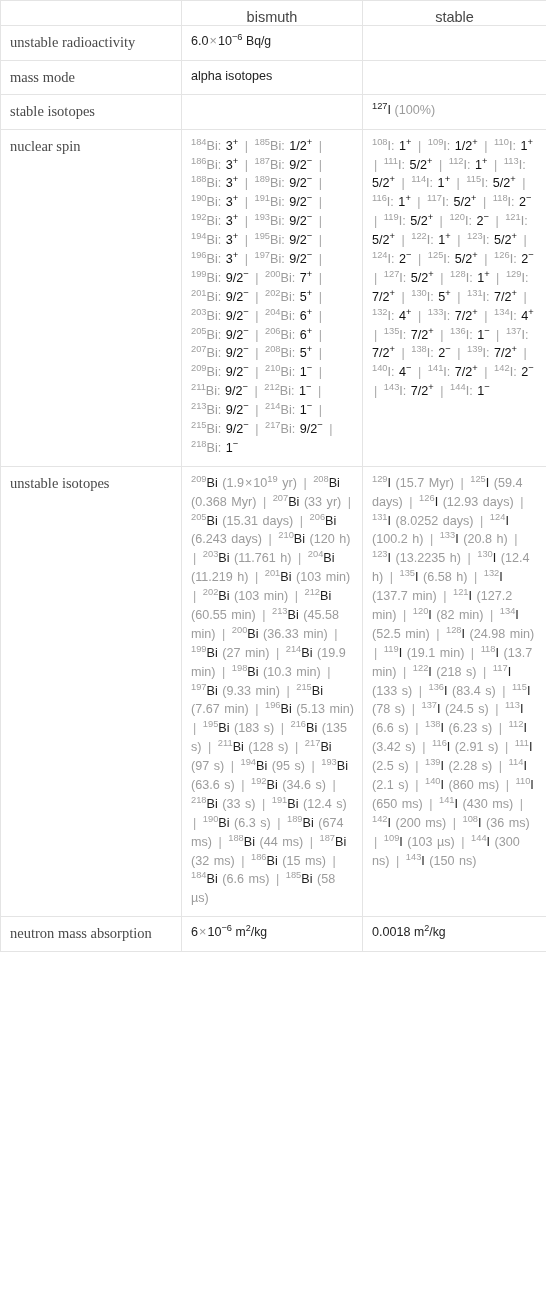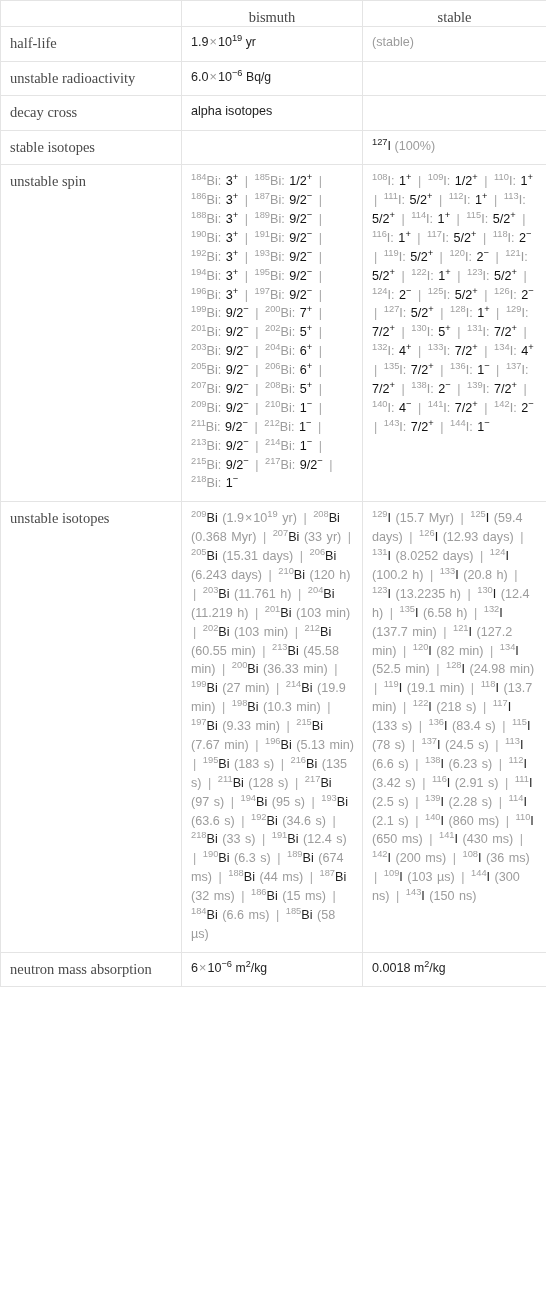--- a/index.html
+++ b/index.html
@@ -23,21 +23,21 @@
     padding: 7px 8px 8px 9px;
     font-weight: normal;
   }
   col.c-label { width: 181px; }
   col.c-bi    { width: 181px; }
   col.c-i     { width: 184px; }
 
   
   tr.head th {
     text-align: center;
-    font-family: Liberation Serif, serif;
+    font-family: Liberation Sans, sans-serif;
     font-size: 14.5px;
     color: #464646;
     padding: 8px 6px 0 6px;
     border-top: 1px solid #e4e4e4;
   }
   th.blank { border-left: 1px solid #ffffff; border-top: 1px solid #ffffff; }
 
   
   td.label {
     font-family: "Liberation Serif", "DejaVu Serif", serif;
@@ -83,55 +83,46 @@
       <col class="c-bi">
       <col class="c-i">
   </colgroup>
   <tbody>
     <tr class="head">
       <th class="blank"></th>
       <th>bismuth</th>
       <th>stable</th>
     </tr>
 
-    <tr>
-      <td class="label">half-life</td>
-      <td class="val">
-        <span class="nowrap"><span>1.9</span><span class="times">×</span><span>10</span><span class="sup">19</span> <span class="unit">yr</span></span>
-      </td>
-      <td class="val">
-        <span class="muted">(stable)</span>
-      </td>
-    </tr>
 
     <tr>
       <td class="label">unstable radioactivity</td>
       <td class="val">
         <span class="nowrap"><span>6.0</span><span class="times">×</span><span>10</span><span class="sup">−6</span> <span class="unit">Bq/g</span></span>
       </td>
       <td class="val">&nbsp;</td>
     </tr>
 
     <tr>
-      <td class="label">decay cross</td>
+      <td class="label">mass mode</td>
       <td class="val">alpha isotopes</td>
       <td class="val">&nbsp;</td>
     </tr>
 
     <tr>
       <td class="label">stable isotopes</td>
       <td class="val">&nbsp;</td>
       <td class="val">
         <span class="iso"><span class="m" style="color:#1f1f1f">127</span><span class="sym">I</span></span>
         <span class="muted">(100%)</span>
       </td>
     </tr>
 
     <tr>
-      <td class="label">unstable spin</td>
+      <td class="label">nuclear spin</td>
       <td class="val tall">
         <div class="flow" id="ns-bi"><span class="iso"><span class="m" style="color: rgb(160, 160, 160);">184</span><span class="sym" style="color: rgb(156, 156, 156);">Bi</span></span><span class="colon">:</span> <span class="spin">3<span class="sup">+</span></span> <span class="sep">|</span> <span class="iso"><span class="m" style="color: rgb(160, 160, 160);">185</span><span class="sym" style="color: rgb(156, 156, 156);">Bi</span></span><span class="colon">:</span> <span class="spin">1/2<span class="sup">+</span></span> <span class="sep">|</span> <span class="iso"><span class="m" style="color: rgb(160, 160, 160);">186</span><span class="sym" style="color: rgb(156, 156, 156);">Bi</span></span><span class="colon">:</span> <span class="spin">3<span class="sup">+</span></span> <span class="sep">|</span> <span class="iso"><span class="m" style="color: rgb(160, 160, 160);">187</span><span class="sym" style="color: rgb(156, 156, 156);">Bi</span></span><span class="colon">:</span> <span class="spin">9/2<span class="sup">−</span></span> <span class="sep">|</span> <span class="iso"><span class="m" style="color: rgb(160, 160, 160);">188</span><span class="sym" style="color: rgb(156, 156, 156);">Bi</span></span><span class="colon">:</span> <span class="spin">3<span class="sup">+</span></span> <span class="sep">|</span> <span class="iso"><span class="m" style="color: rgb(160, 160, 160);">189</span><span class="sym" style="color: rgb(156, 156, 156);">Bi</span></span><span class="colon">:</span> <span class="spin">9/2<span class="sup">−</span></span> <span class="sep">|</span> <span class="iso"><span class="m" style="color: rgb(160, 160, 160);">190</span><span class="sym" style="color: rgb(156, 156, 156);">Bi</span></span><span class="colon">:</span> <span class="spin">3<span class="sup">+</span></span> <span class="sep">|</span> <span class="iso"><span class="m" style="color: rgb(160, 160, 160);">191</span><span class="sym" style="color: rgb(156, 156, 156);">Bi</span></span><span class="colon">:</span> <span class="spin">9/2<span class="sup">−</span></span> <span class="sep">|</span> <span class="iso"><span class="m" style="color: rgb(160, 160, 160);">192</span><span class="sym" style="color: rgb(156, 156, 156);">Bi</span></span><span class="colon">:</span> <span class="spin">3<span class="sup">+</span></span> <span class="sep">|</span> <span class="iso"><span class="m" style="color: rgb(160, 160, 160);">193</span><span class="sym" style="color: rgb(156, 156, 156);">Bi</span></span><span class="colon">:</span> <span class="spin">9/2<span class="sup">−</span></span> <span class="sep">|</span> <span class="iso"><span class="m" style="color: rgb(160, 160, 160);">194</span><span class="sym" style="color: rgb(156, 156, 156);">Bi</span></span><span class="colon">:</span> <span class="spin">3<span class="sup">+</span></span> <span class="sep">|</span> <span class="iso"><span class="m" style="color: rgb(160, 160, 160);">195</span><span class="sym" style="color: rgb(156, 156, 156);">Bi</span></span><span class="colon">:</span> <span class="spin">9/2<span class="sup">−</span></span> <span class="sep">|</span> <span class="iso"><span class="m" style="color: rgb(160, 160, 160);">196</span><span class="sym" style="color: rgb(156, 156, 156);">Bi</span></span><span class="colon">:</span> <span class="spin">3<span class="sup">+</span></span> <span class="sep">|</span> <span class="iso"><span class="m" style="color: rgb(160, 160, 160);">197</span><span class="sym" style="color: rgb(156, 156, 156);">Bi</span></span><span class="colon">:</span> <span class="spin">9/2<span class="sup">−</span></span> <span class="sep">|</span> <span class="iso"><span class="m" style="color: rgb(160, 160, 160);">199</span><span class="sym" style="color: rgb(156, 156, 156);">Bi</span></span><span class="colon">:</span> <span class="spin">9/2<span class="sup">−</span></span> <span class="sep">|</span> <span class="iso"><span class="m" style="color: rgb(160, 160, 160);">200</span><span class="sym" style="color: rgb(156, 156, 156);">Bi</span></span><span class="colon">:</span> <span class="spin">7<span class="sup">+</span></span> <span class="sep">|</span> <span class="iso"><span class="m" style="color: rgb(160, 160, 160);">201</span><span class="sym" style="color: rgb(156, 156, 156);">Bi</span></span><span class="colon">:</span> <span class="spin">9/2<span class="sup">−</span></span> <span class="sep">|</span> <span class="iso"><span class="m" style="color: rgb(160, 160, 160);">202</span><span class="sym" style="color: rgb(156, 156, 156);">Bi</span></span><span class="colon">:</span> <span class="spin">5<span class="sup">+</span></span> <span class="sep">|</span> <span class="iso"><span class="m" style="color: rgb(160, 160, 160);">203</span><span class="sym" style="color: rgb(156, 156, 156);">Bi</span></span><span class="colon">:</span> <span class="spin">9/2<span class="sup">−</span></span> <span class="sep">|</span> <span class="iso"><span class="m" style="color: rgb(160, 160, 160);">204</span><span class="sym" style="color: rgb(156, 156, 156);">Bi</span></span><span class="colon">:</span> <span class="spin">6<span class="sup">+</span></span> <span class="sep">|</span> <span class="iso"><span class="m" style="color: rgb(160, 160, 160);">205</span><span class="sym" style="color: rgb(156, 156, 156);">Bi</span></span><span class="colon">:</span> <span class="spin">9/2<span class="sup">−</span></span> <span class="sep">|</span> <span class="iso"><span class="m" style="color: rgb(160, 160, 160);">206</span><span class="sym" style="color: rgb(156, 156, 156);">Bi</span></span><span class="colon">:</span> <span class="spin">6<span class="sup">+</span></span> <span class="sep">|</span> <span class="iso"><span class="m" style="color: rgb(160, 160, 160);">207</span><span class="sym" style="color: rgb(156, 156, 156);">Bi</span></span><span class="colon">:</span> <span class="spin">9/2<span class="sup">−</span></span> <span class="sep">|</span> <span class="iso"><span class="m" style="color: rgb(160, 160, 160);">208</span><span class="sym" style="color: rgb(156, 156, 156);">Bi</span></span><span class="colon">:</span> <span class="spin">5<span class="sup">+</span></span> <span class="sep">|</span> <span class="iso"><span class="m" style="color: rgb(160, 160, 160);">209</span><span class="sym" style="color: rgb(156, 156, 156);">Bi</span></span><span class="colon">:</span> <span class="spin">9/2<span class="sup">−</span></span> <span class="sep">|</span> <span class="iso"><span class="m" style="color: rgb(160, 160, 160);">210</span><span class="sym" style="color: rgb(156, 156, 156);">Bi</span></span><span class="colon">:</span> <span class="spin">1<span class="sup">−</span></span> <span class="sep">|</span> <span class="iso"><span class="m" style="color: rgb(160, 160, 160);">211</span><span class="sym" style="color: rgb(156, 156, 156);">Bi</span></span><span class="colon">:</span> <span class="spin">9/2<span class="sup">−</span></span> <span class="sep">|</span> <span class="iso"><span class="m" style="color: rgb(160, 160, 160);">212</span><span class="sym" style="color: rgb(156, 156, 156);">Bi</span></span><span class="colon">:</span> <span class="spin">1<span class="sup">−</span></span> <span class="sep">|</span> <span class="iso"><span class="m" style="color: rgb(160, 160, 160);">213</span><span class="sym" style="color: rgb(156, 156, 156);">Bi</span></span><span class="colon">:</span> <span class="spin">9/2<span class="sup">−</span></span> <span class="sep">|</span> <span class="iso"><span class="m" style="color: rgb(160, 160, 160);">214</span><span class="sym" style="color: rgb(156, 156, 156);">Bi</span></span><span class="colon">:</span> <span class="spin">1<span class="sup">−</span></span> <span class="sep">|</span> <span class="iso"><span class="m" style="color: rgb(160, 160, 160);">215</span><span class="sym" style="color: rgb(156, 156, 156);">Bi</span></span><span class="colon">:</span> <span class="spin">9/2<span class="sup">−</span></span> <span class="sep">|</span> <span class="iso"><span class="m" style="color: rgb(160, 160, 160);">217</span><span class="sym" style="color: rgb(156, 156, 156);">Bi</span></span><span class="colon">:</span> <span class="spin">9/2<span class="sup">−</span></span> <span class="sep">|</span> <span class="iso"><span class="m" style="color: rgb(160, 160, 160);">218</span><span class="sym" style="color: rgb(156, 156, 156);">Bi</span></span><span class="colon">:</span> <span class="spin">1<span class="sup">−</span></span> </div>
       </td>
       <td class="val tall">
         <div class="flow" id="ns-i"><span class="iso"><span class="m" style="color: rgb(160, 160, 160);">108</span><span class="sym" style="color: rgb(156, 156, 156);">I</span></span><span class="colon">:</span> <span class="spin">1<span class="sup">+</span></span> <span class="sep">|</span> <span class="iso"><span class="m" style="color: rgb(160, 160, 160);">109</span><span class="sym" style="color: rgb(156, 156, 156);">I</span></span><span class="colon">:</span> <span class="spin">1/2<span class="sup">+</span></span> <span class="sep">|</span> <span class="iso"><span class="m" style="color: rgb(160, 160, 160);">110</span><span class="sym" style="color: rgb(156, 156, 156);">I</span></span><span class="colon">:</span> <span class="spin">1<span class="sup">+</span></span> <span class="sep">|</span> <span class="iso"><span class="m" style="color: rgb(160, 160, 160);">111</span><span class="sym" style="color: rgb(156, 156, 156);">I</span></span><span class="colon">:</span> <span class="spin">5/2<span class="sup">+</span></span> <span class="sep">|</span> <span class="iso"><span class="m" style="color: rgb(160, 160, 160);">112</span><span class="sym" style="color: rgb(156, 156, 156);">I</span></span><span class="colon">:</span> <span class="spin">1<span class="sup">+</span></span> <span class="sep">|</span> <span class="iso"><span class="m" style="color: rgb(160, 160, 160);">113</span><span class="sym" style="color: rgb(156, 156, 156);">I</span></span><span class="colon">:</span> <span class="spin">5/2<span class="sup">+</span></span> <span class="sep">|</span> <span class="iso"><span class="m" style="color: rgb(160, 160, 160);">114</span><span class="sym" style="color: rgb(156, 156, 156);">I</span></span><span class="colon">:</span> <span class="spin">1<span class="sup">+</span></span> <span class="sep">|</span> <span class="iso"><span class="m" style="color: rgb(160, 160, 160);">115</span><span class="sym" style="color: rgb(156, 156, 156);">I</span></span><span class="colon">:</span> <span class="spin">5/2<span class="sup">+</span></span> <span class="sep">|</span> <span class="iso"><span class="m" style="color: rgb(160, 160, 160);">116</span><span class="sym" style="color: rgb(156, 156, 156);">I</span></span><span class="colon">:</span> <span class="spin">1<span class="sup">+</span></span> <span class="sep">|</span> <span class="iso"><span class="m" style="color: rgb(160, 160, 160);">117</span><span class="sym" style="color: rgb(156, 156, 156);">I</span></span><span class="colon">:</span> <span class="spin">5/2<span class="sup">+</span></span> <span class="sep">|</span> <span class="iso"><span class="m" style="color: rgb(160, 160, 160);">118</span><span class="sym" style="color: rgb(156, 156, 156);">I</span></span><span class="colon">:</span> <span class="spin">2<span class="sup">−</span></span> <span class="sep">|</span> <span class="iso"><span class="m" style="color: rgb(160, 160, 160);">119</span><span class="sym" style="color: rgb(156, 156, 156);">I</span></span><span class="colon">:</span> <span class="spin">5/2<span class="sup">+</span></span> <span class="sep">|</span> <span class="iso"><span class="m" style="color: rgb(160, 160, 160);">120</span><span class="sym" style="color: rgb(156, 156, 156);">I</span></span><span class="colon">:</span> <span class="spin">2<span class="sup">−</span></span> <span class="sep">|</span> <span class="iso"><span class="m" style="color: rgb(160, 160, 160);">121</span><span class="sym" style="color: rgb(156, 156, 156);">I</span></span><span class="colon">:</span> <span class="spin">5/2<span class="sup">+</span></span> <span class="sep">|</span> <span class="iso"><span class="m" style="color: rgb(160, 160, 160);">122</span><span class="sym" style="color: rgb(156, 156, 156);">I</span></span><span class="colon">:</span> <span class="spin">1<span class="sup">+</span></span> <span class="sep">|</span> <span class="iso"><span class="m" style="color: rgb(160, 160, 160);">123</span><span class="sym" style="color: rgb(156, 156, 156);">I</span></span><span class="colon">:</span> <span class="spin">5/2<span class="sup">+</span></span> <span class="sep">|</span> <span class="iso"><span class="m" style="color: rgb(160, 160, 160);">124</span><span class="sym" style="color: rgb(156, 156, 156);">I</span></span><span class="colon">:</span> <span class="spin">2<span class="sup">−</span></span> <span class="sep">|</span> <span class="iso"><span class="m" style="color: rgb(160, 160, 160);">125</span><span class="sym" style="color: rgb(156, 156, 156);">I</span></span><span class="colon">:</span> <span class="spin">5/2<span class="sup">+</span></span> <span class="sep">|</span> <span class="iso"><span class="m" style="color: rgb(160, 160, 160);">126</span><span class="sym" style="color: rgb(156, 156, 156);">I</span></span><span class="colon">:</span> <span class="spin">2<span class="sup">−</span></span> <span class="sep">|</span> <span class="iso"><span class="m" style="color: rgb(160, 160, 160);">127</span><span class="sym" style="color: rgb(156, 156, 156);">I</span></span><span class="colon">:</span> <span class="spin">5/2<span class="sup">+</span></span> <span class="sep">|</span> <span class="iso"><span class="m" style="color: rgb(160, 160, 160);">128</span><span class="sym" style="color: rgb(156, 156, 156);">I</span></span><span class="colon">:</span> <span class="spin">1<span class="sup">+</span></span> <span class="sep">|</span> <span class="iso"><span class="m" style="color: rgb(160, 160, 160);">129</span><span class="sym" style="color: rgb(156, 156, 156);">I</span></span><span class="colon">:</span> <span class="spin">7/2<span class="sup">+</span></span> <span class="sep">|</span> <span class="iso"><span class="m" style="color: rgb(160, 160, 160);">130</span><span class="sym" style="color: rgb(156, 156, 156);">I</span></span><span class="colon">:</span> <span class="spin">5<span class="sup">+</span></span> <span class="sep">|</span> <span class="iso"><span class="m" style="color: rgb(160, 160, 160);">131</span><span class="sym" style="color: rgb(156, 156, 156);">I</span></span><span class="colon">:</span> <span class="spin">7/2<span class="sup">+</span></span> <span class="sep">|</span> <span class="iso"><span class="m" style="color: rgb(160, 160, 160);">132</span><span class="sym" style="color: rgb(156, 156, 156);">I</span></span><span class="colon">:</span> <span class="spin">4<span class="sup">+</span></span> <span class="sep">|</span> <span class="iso"><span class="m" style="color: rgb(160, 160, 160);">133</span><span class="sym" style="color: rgb(156, 156, 156);">I</span></span><span class="colon">:</span> <span class="spin">7/2<span class="sup">+</span></span> <span class="sep">|</span> <span class="iso"><span class="m" style="color: rgb(160, 160, 160);">134</span><span class="sym" style="color: rgb(156, 156, 156);">I</span></span><span class="colon">:</span> <span class="spin">4<span class="sup">+</span></span> <span class="sep">|</span> <span class="iso"><span class="m" style="color: rgb(160, 160, 160);">135</span><span class="sym" style="color: rgb(156, 156, 156);">I</span></span><span class="colon">:</span> <span class="spin">7/2<span class="sup">+</span></span> <span class="sep">|</span> <span class="iso"><span class="m" style="color: rgb(160, 160, 160);">136</span><span class="sym" style="color: rgb(156, 156, 156);">I</span></span><span class="colon">:</span> <span class="spin">1<span class="sup">−</span></span> <span class="sep">|</span> <span class="iso"><span class="m" style="color: rgb(160, 160, 160);">137</span><span class="sym" style="color: rgb(156, 156, 156);">I</span></span><span class="colon">:</span> <span class="spin">7/2<span class="sup">+</span></span> <span class="sep">|</span> <span class="iso"><span class="m" style="color: rgb(160, 160, 160);">138</span><span class="sym" style="color: rgb(156, 156, 156);">I</span></span><span class="colon">:</span> <span class="spin">2<span class="sup">−</span></span> <span class="sep">|</span> <span class="iso"><span class="m" style="color: rgb(160, 160, 160);">139</span><span class="sym" style="color: rgb(156, 156, 156);">I</span></span><span class="colon">:</span> <span class="spin">7/2<span class="sup">+</span></span> <span class="sep">|</span> <span class="iso"><span class="m" style="color: rgb(160, 160, 160);">140</span><span class="sym" style="color: rgb(156, 156, 156);">I</span></span><span class="colon">:</span> <span class="spin">4<span class="sup">−</span></span> <span class="sep">|</span> <span class="iso"><span class="m" style="color: rgb(160, 160, 160);">141</span><span class="sym" style="color: rgb(156, 156, 156);">I</span></span><span class="colon">:</span> <span class="spin">7/2<span class="sup">+</span></span> <span class="sep">|</span> <span class="iso"><span class="m" style="color: rgb(160, 160, 160);">142</span><span class="sym" style="color: rgb(156, 156, 156);">I</span></span><span class="colon">:</span> <span class="spin">2<span class="sup">−</span></span> <span class="sep">|</span> <span class="iso"><span class="m" style="color: rgb(160, 160, 160);">143</span><span class="sym" style="color: rgb(156, 156, 156);">I</span></span><span class="colon">:</span> <span class="spin">7/2<span class="sup">+</span></span> <span class="sep">|</span> <span class="iso"><span class="m" style="color: rgb(160, 160, 160);">144</span><span class="sym" style="color: rgb(156, 156, 156);">I</span></span><span class="colon">:</span> <span class="spin">1<span class="sup">−</span></span> </div>
       </td>
     </tr>
 
     <tr>
       <td class="label">unstable isotopes</td>

